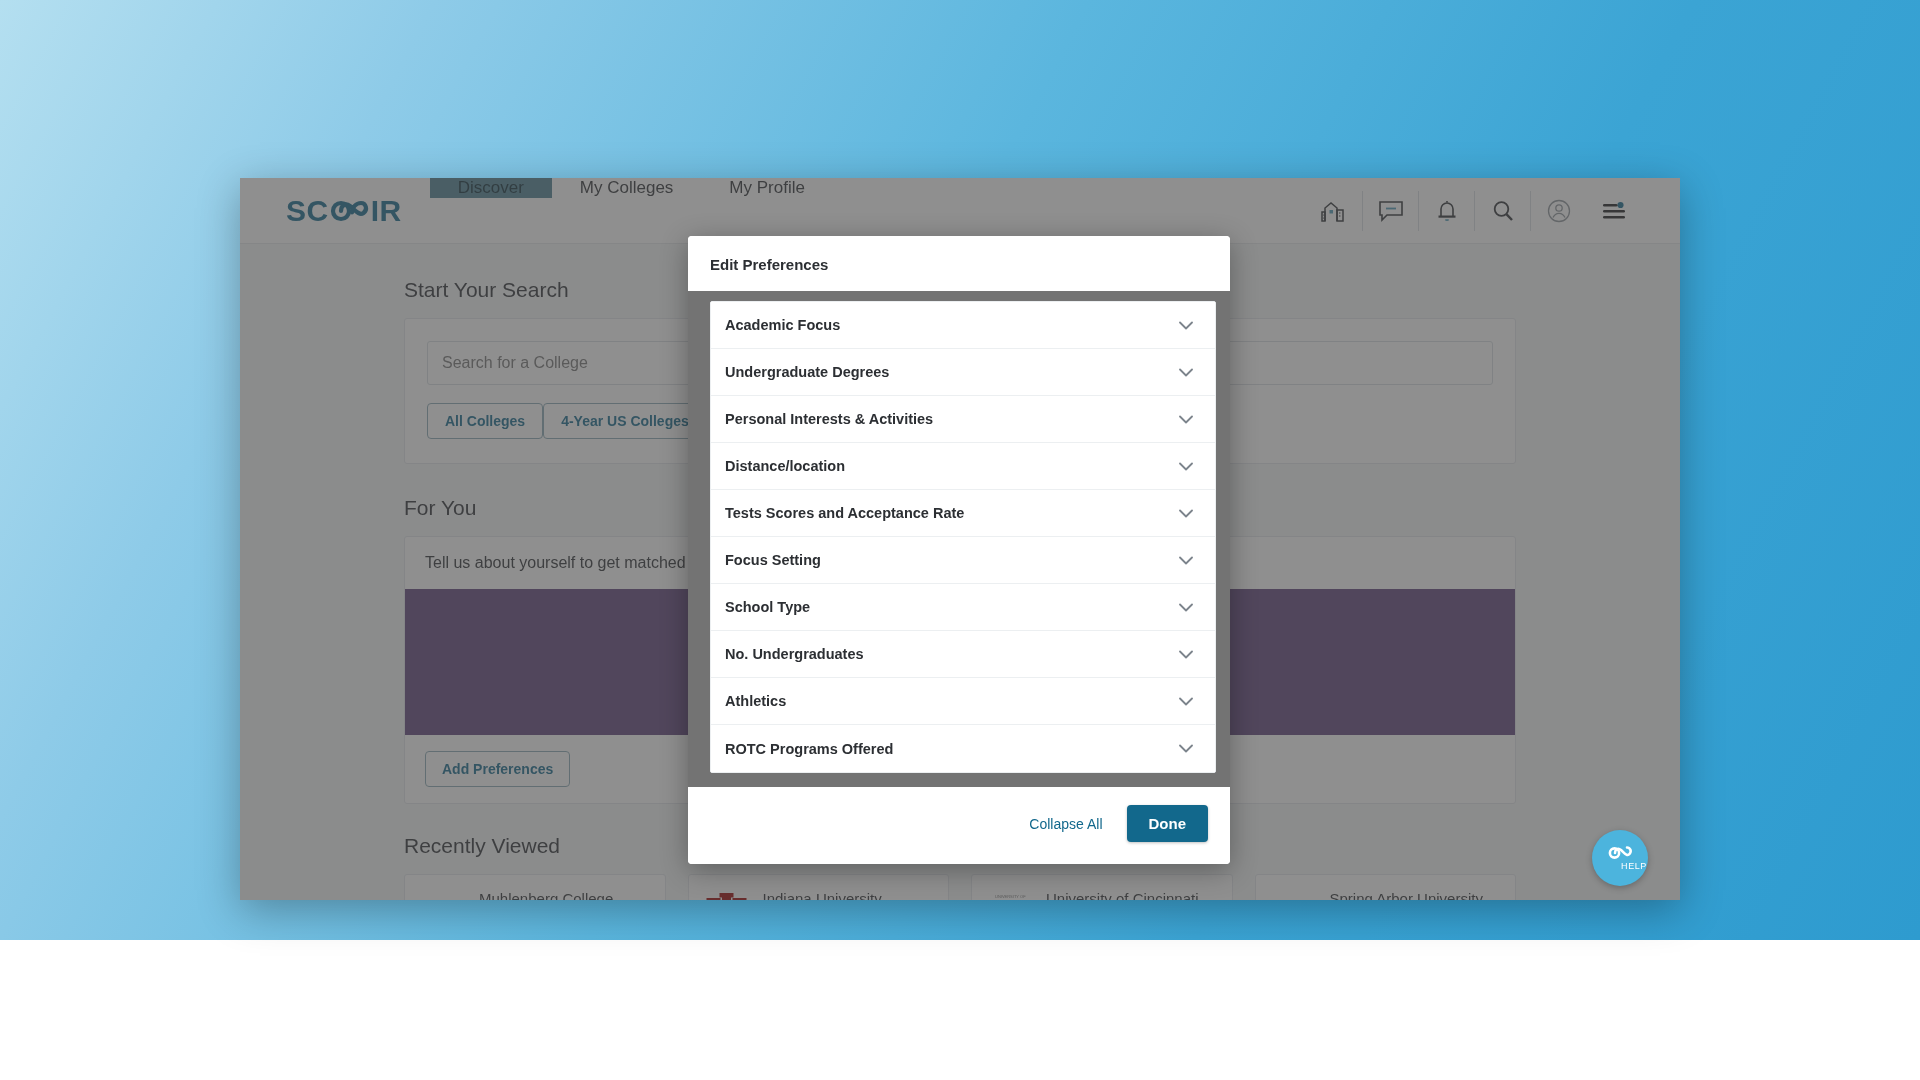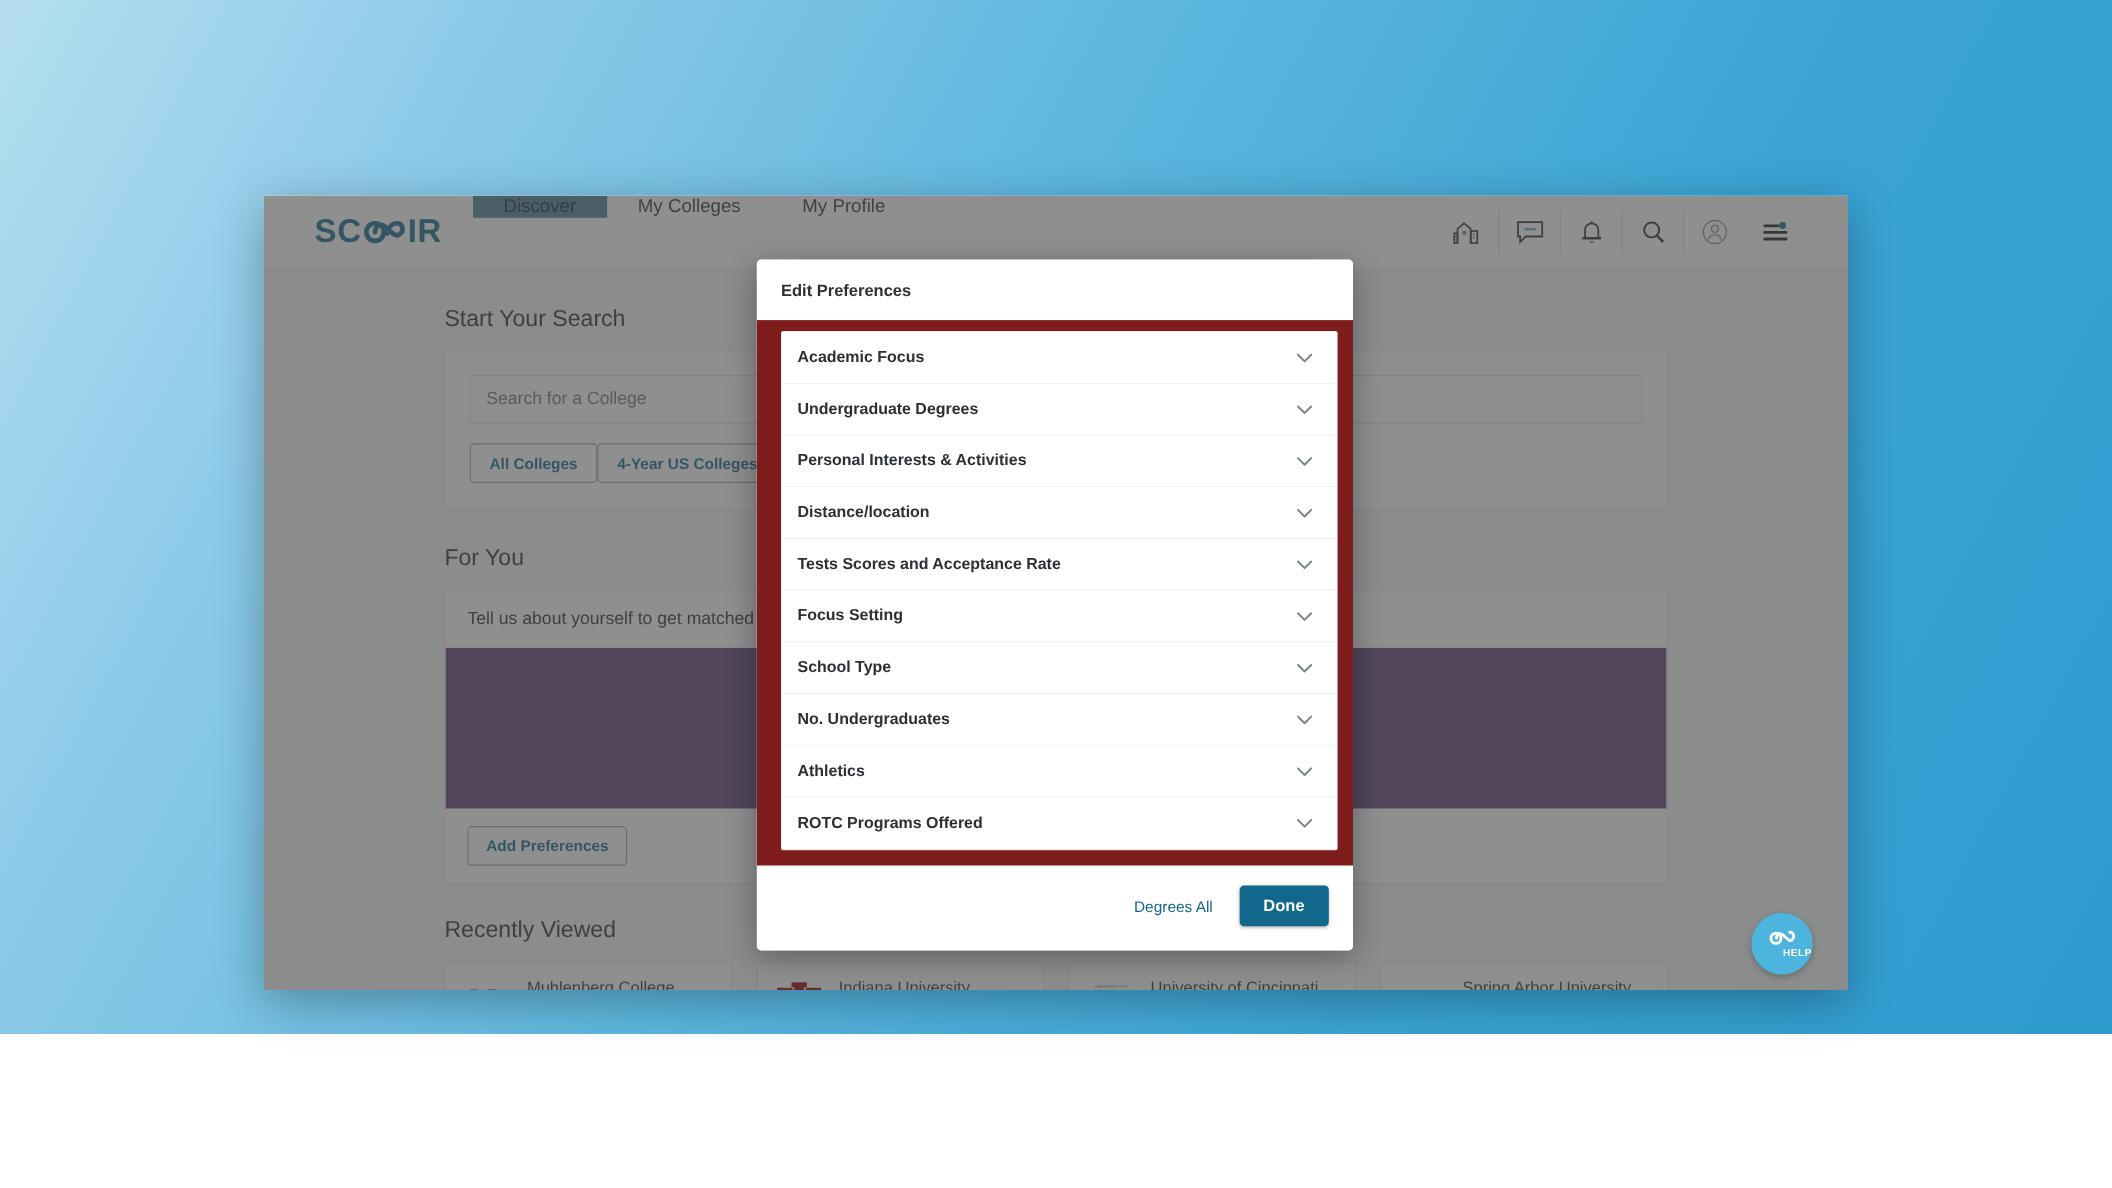--- a/index.html
+++ b/index.html
@@ -239,21 +239,21 @@
     display: flex;
     flex-direction: column;
     align-items: center;
     justify-content: center;
     cursor: pointer;
     z-index: 45;
     box-shadow: 0 2px 6px rgba(0,0,0,0.25);
   }
   #help-bubble .help-label {
     font-size: 9px;
-    font-weight: bold;
+    font-weight: normal;
     letter-spacing: 0.6px;
     margin-top: 1px;
     margin-left: 28px;
   }
 
   
   #modal {
     position: absolute;
     left: 688px;
     top: 236px;
@@ -269,21 +269,21 @@
   #modal-header {
     padding: 20px 22px 18px 22px;
     background: #ffffff;
   }
   #modal-title {
     font-size: 15px;
     font-weight: bold;
     color: #2c2f33;
   }
   #modal-body {
-    background: #7f1d1d;
+    background: #737373;
     padding: 10px 14px 14px 22px;
   }
   #accordion {
     background: #ffffff;
     border: 1px solid #eceff1;
     border-radius: 2px;
   }
   .acc-row {
     display: flex;
     align-items: center;
@@ -644,19 +644,19 @@
             <svg width="14" height="9" viewBox="0 0 14 9" fill="none" stroke="currentColor" stroke-width="1.8" stroke-linecap="round" stroke-linejoin="round">
               <path d="M1 1.5 L7 7.5 L13 1.5"></path>
             </svg>
           </span>
         </div>
 
       </div>
     </div>
 
     <div id="modal-footer">
-      <button id="collapse-all">Degrees All</button>
+      <button id="collapse-all">Collapse All</button>
       <button id="done-btn">Done</button>
     </div>
 
   </div>
 
 </div>
 
 </body></html>

